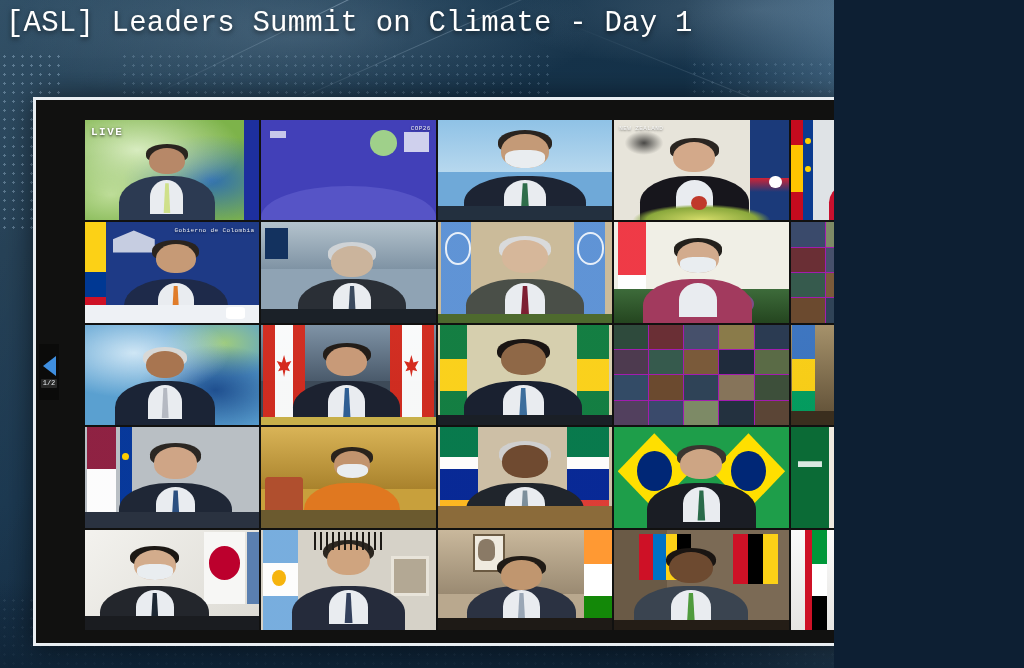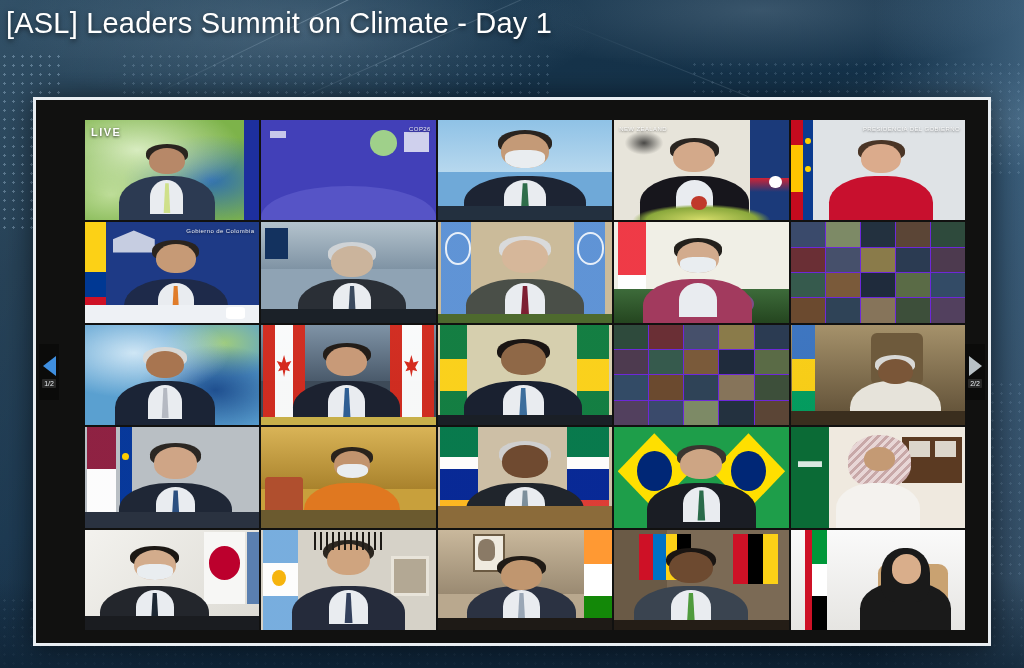--- a/index.html
+++ b/index.html
@@ -1,21 +1,21 @@
 <!DOCTYPE html>
 <html><head>
 <meta charset="utf-8">
 <style>
   html,body{margin:0;padding:0;}
   body{
     width:1024px;height:668px;overflow:hidden;
     font-family:"Liberation Sans",sans-serif;
     background:#0d1f33;
   }
-  #stage{position:relative;width:1024px;height:668px;overflow:hidden;}
+  #stage{position:relative;width:834px;height:668px;overflow:hidden;font-family:Liberation Mono, monospace;}
 
   
   .bg{
     position:absolute;inset:0;
     background:
       linear-gradient(115deg,rgba(255,255,255,.10) 0%,rgba(255,255,255,0) 38%),
       linear-gradient(160deg,#1b3d56 0%,#16334a 26%,#123049 52%,#0e2338 80%,#0a1a2a 100%);
   }
   .bg-cloud{
     position:absolute;left:0;top:0;width:1024px;height:210px;
@@ -73,21 +73,21 @@
   .tri.l{border-top:10px solid transparent;border-bottom:10px solid transparent;border-right:13px solid #3f8fe0;}
   .tri.r{border-top:10px solid transparent;border-bottom:10px solid transparent;border-left:13px solid #b9c2c7;}
   .pager{font-size:7px;color:#e8ecef;background:rgba(255,255,255,.12);padding:0 2px;line-height:9px;border-radius:1px;}
 
   
   .grid{
     position:absolute;left:49px;top:20px;width:880px;height:510px;
     display:grid;grid-template-columns:repeat(5,1fr);grid-template-rows:repeat(5,1fr);
     gap:2px;
   }
-  .tile{position:relative;overflow:hidden;background:#6d28d9;}
+  .tile{position:relative;overflow:hidden;background:#a21caf;}
   .tile.active{outline:2px solid #cfe04a;outline-offset:-2px;}
   .tile .scene{position:absolute;inset:0;}
   .tile .label{
     position:absolute;left:6px;top:6px;color:#fff;font-size:11px;font-weight:700;
     letter-spacing:1.5px;text-shadow:0 1px 3px rgba(0,0,0,.8);
   }
   .tile .wm{
     position:absolute;color:rgba(255,255,255,.9);font-size:6px;letter-spacing:.4px;
     text-shadow:0 1px 2px rgba(0,0,0,.5);line-height:8px;
   }

